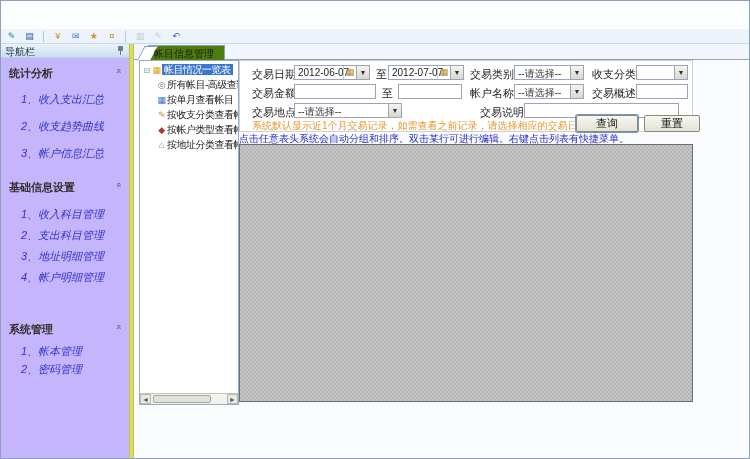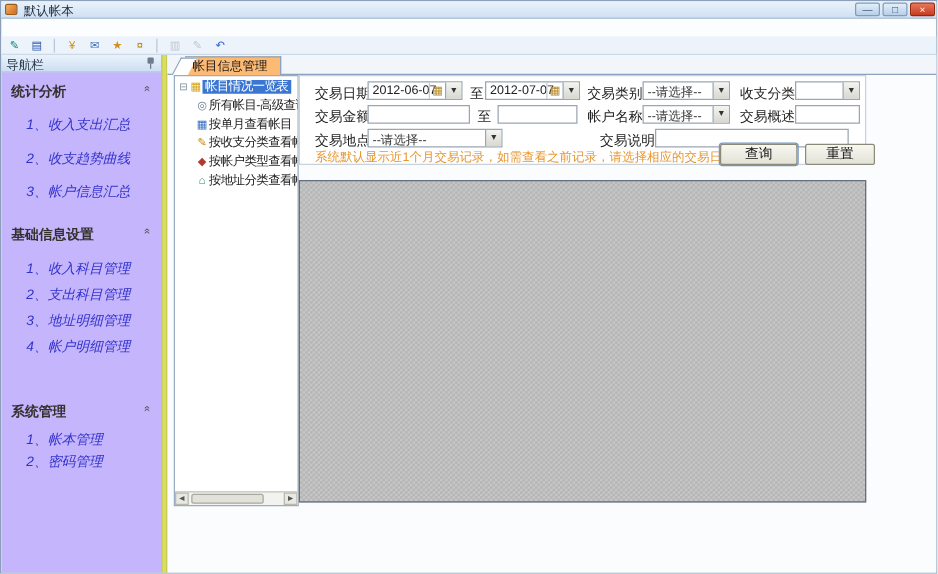--- a/index.html
+++ b/index.html
@@ -46,21 +46,21 @@
   .nav-item { position:absolute; left:20px; font-size:11px; color:#3333cc; white-space:nowrap;font-style:italic; }
 
   
   .splitter { position:absolute; left:128px; top:43px; width:5px; height:416px;
     background:#dade60; border-left:1px solid #c2c64e; border-right:1px solid #c2c64e; }
 
   
   .main { position:absolute; left:133px; top:43px; width:617px; height:416px; background:#fafcfe; }
   .tabstrip { position:absolute; left:0; top:0; width:617px; height:16px; background:#f2f6fa;
     border-bottom:1px solid #8aa2bd; }
-  .tab { position:absolute; left:14px; top:1px; height:15px; padding:0 10px 0 6px; background:#fdba74;
+  .tab { position:absolute; left:14px; top:1px; height:15px; padding:0 10px 0 6px; background:#4d7c0f;
     border-top:1px solid #8aa2bd; border-right:1px solid #8aa2bd; font-size:10px; line-height:15px;
     color:#1a1a1a; z-index:2; }
   .tab::before { content:""; position:absolute; left:-7px; top:0; bottom:0; width:12px; background:#fff;
     border-left:1px solid #8aa2bd; border-top:1px solid #8aa2bd; transform:skewX(-28deg); z-index:-1; }
 
   
   .tree-panel { position:absolute; left:5px; top:16px; width:100px; height:345px; background:#fff;
     border:1px solid #9aacc0; overflow:hidden; }
   .tree-row { position:relative; height:13px; line-height:13px; font-size:10px; white-space:nowrap;
     overflow:hidden; letter-spacing:-0.5px; padding-left:2px; margin-top:2px; }
@@ -104,29 +104,20 @@
     background-image:
       linear-gradient(45deg, rgba(255,255,255,.22) 25%, transparent 25%, transparent 75%, rgba(255,255,255,.22) 75%),
       linear-gradient(45deg, rgba(255,255,255,.22) 25%, transparent 25%, transparent 75%, rgba(255,255,255,.22) 75%);
     background-size:4px 4px; background-position:0 0,2px 2px; }
 </style>
 </head>
 <body>
 
 <div class="screen">
 
-  <div class="titlebar">
-    <span class="title-icon"></span>
-    <span class="title-text">默认帐本</span>
-    <span class="win-controls">
-      <span class="win-btn">—</span>
-      <span class="win-btn">□</span>
-      <span class="win-btn close">×</span>
-    </span>
-  </div>
 
 
   <div class="toolbar">
     <span class="tool-icon ti-1">✎</span>
     <span class="tool-icon ti-2">▤</span>
     <span class="tool-sep"></span>
     <span class="tool-icon ti-3">¥</span>
     <span class="tool-icon ti-4">✉</span>
     <span class="tool-icon ti-5">★</span>
     <span class="tool-icon ti-6">¤</span>
@@ -240,17 +231,18 @@
         <span class="sel-arrow">▼</span>
       </span>
       <span class="f-label" style="left:240px; top:44px;">交易说明</span>
       <input class="f-input" style="left: 284px; top: 42px; width: 155px;">
 
       <span class="notice">系统默认显示近1个月交易记录，如需查看之前记录，请选择相应的交易日期</span>
       <span class="btn primary" style="left:336px; width:62px;">查询</span>
       <span class="btn" style="left:404px; width:56px;">重置</span>
     </div>
 
+    <div class="hint">点击任意表头系统会自动分组和排序。双击某行可进行编辑。右键点击列表有快捷菜单。</div>
 
     <div class="grid"></div>
   </div>
 
 </div>
 
 </body></html>

